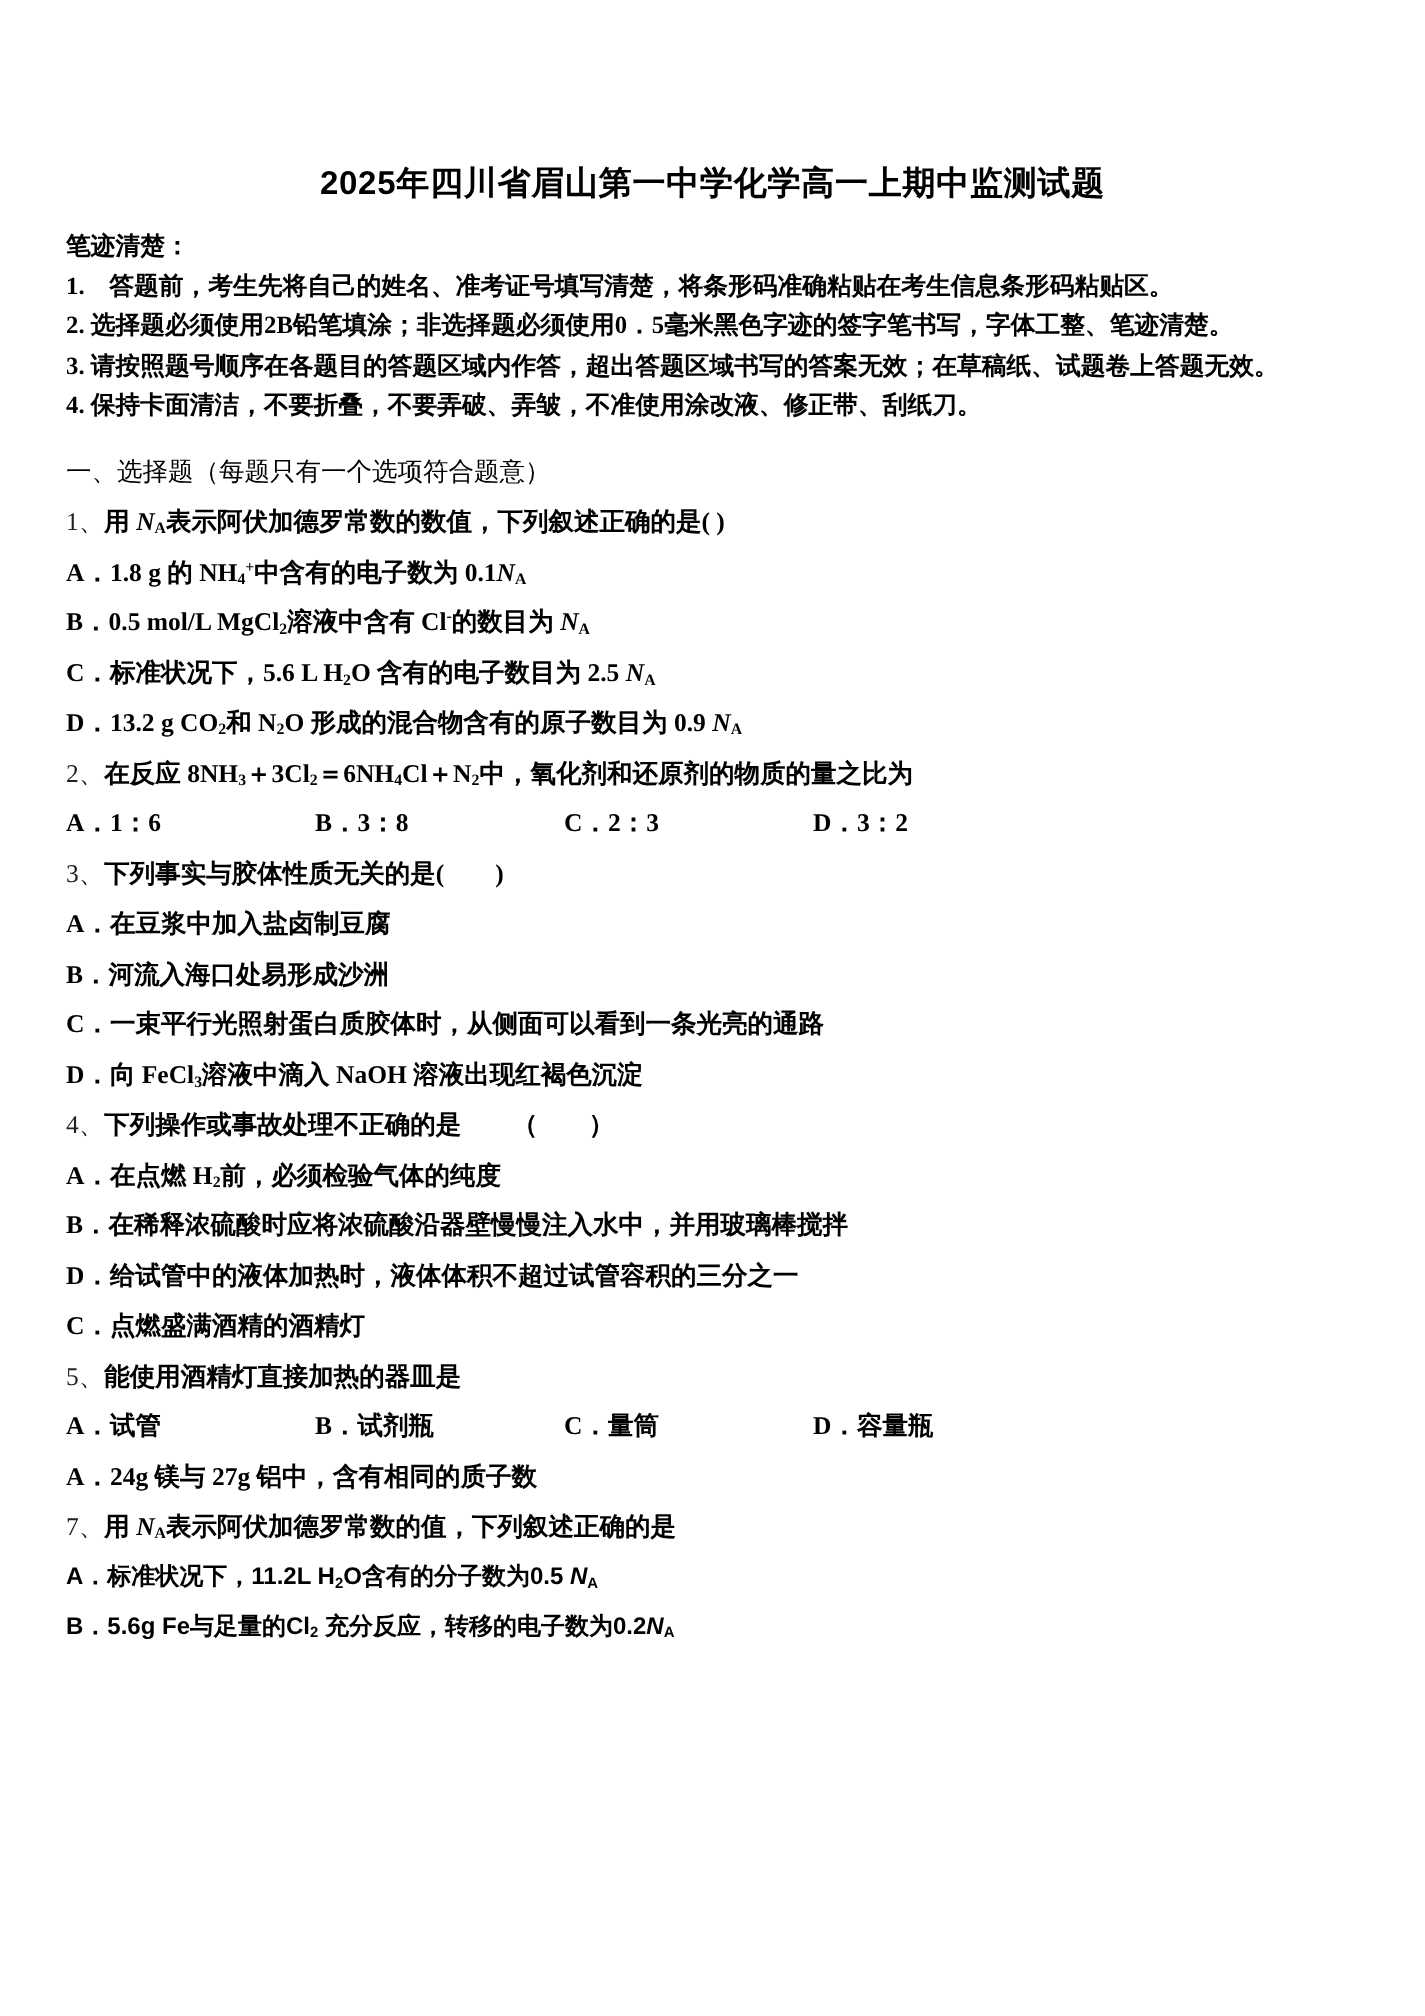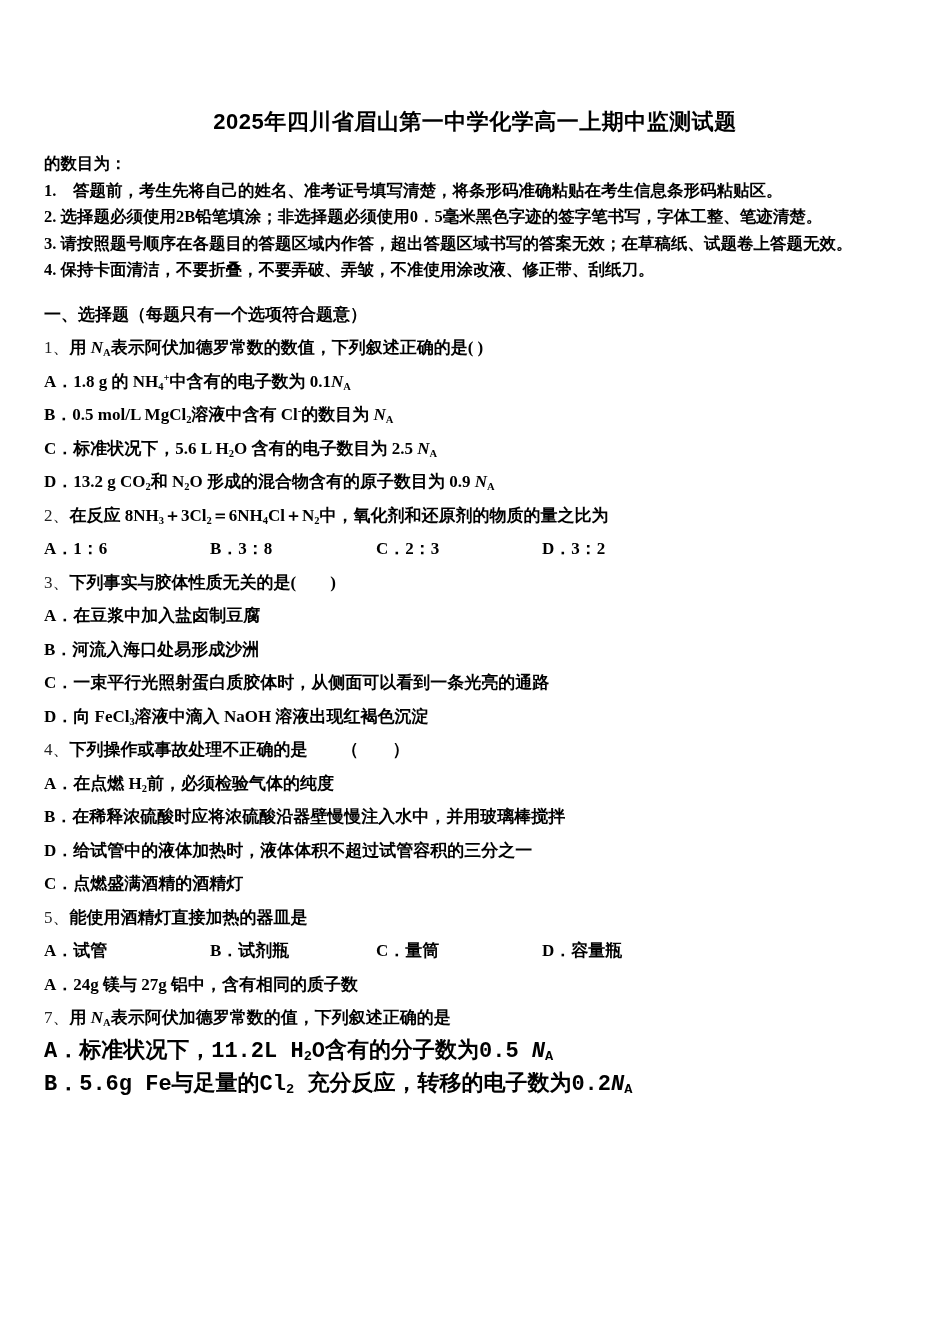--- a/index.html
+++ b/index.html
@@ -41,21 +41,21 @@
   .qarea {
     margin-top: 14px;
     font-size: 17px;
   }
   .line {
     height: 33.5px;
     line-height: 33.5px;
     white-space: nowrap;
   }
   .section-heading {
-    font-weight: 700;
+    font-weight: 400;
   }
   .qnum {
     font-family: "Liberation Serif", serif;
     font-weight: 400;
     color: #222222;
   }
   sub {
     font-size: 0.62em;
     vertical-align: -0.25em;
     line-height: 0;
@@ -67,33 +67,33 @@
   }
   .option-row .opt {
     display: inline-block;
     width: 166px;
   }
   .option-row .opt:last-child {
     width: auto;
     text-align: center;
   }
   .mono-line {
-    font-family: Liberation Mono, monospace;
-    font-size: 22px;
+    font-family: Liberation Sans, sans-serif;
+    font-size: 16px;
   }
 </style>
 </head>
 <body>
 
 <div class="page">
 
   <div class="title">2025年四川省眉山第一中学化学高一上期中监测试题</div>
 
   <div class="notice">
-    <div class="nline">的数目为：</div>
+    <div class="nline">笔迹清楚：</div>
     <div class="nline">1.　答题前，考生先将自己的姓名、准考证号填写清楚，将条形码准确粘贴在考生信息条形码粘贴区。</div>
     <div class="nline">2. 选择题必须使用2B铅笔填涂；非选择题必须使用0．5毫米黑色字迹的签字笔书写，字体工整、笔迹清楚。</div>
     <div class="nline">3. 请按照题号顺序在各题目的答题区域内作答，超出答题区域书写的答案无效；在草稿纸、试题卷上答题无效。</div>
     <div class="nline">4. 保持卡面清洁，不要折叠，不要弄破、弄皱，不准使用涂改液、修正带、刮纸刀。</div>
   </div>
 
   <div class="qarea">
 
     <div class="line section-heading">一、选择题（每题只有一个选项符合题意）</div>
 

